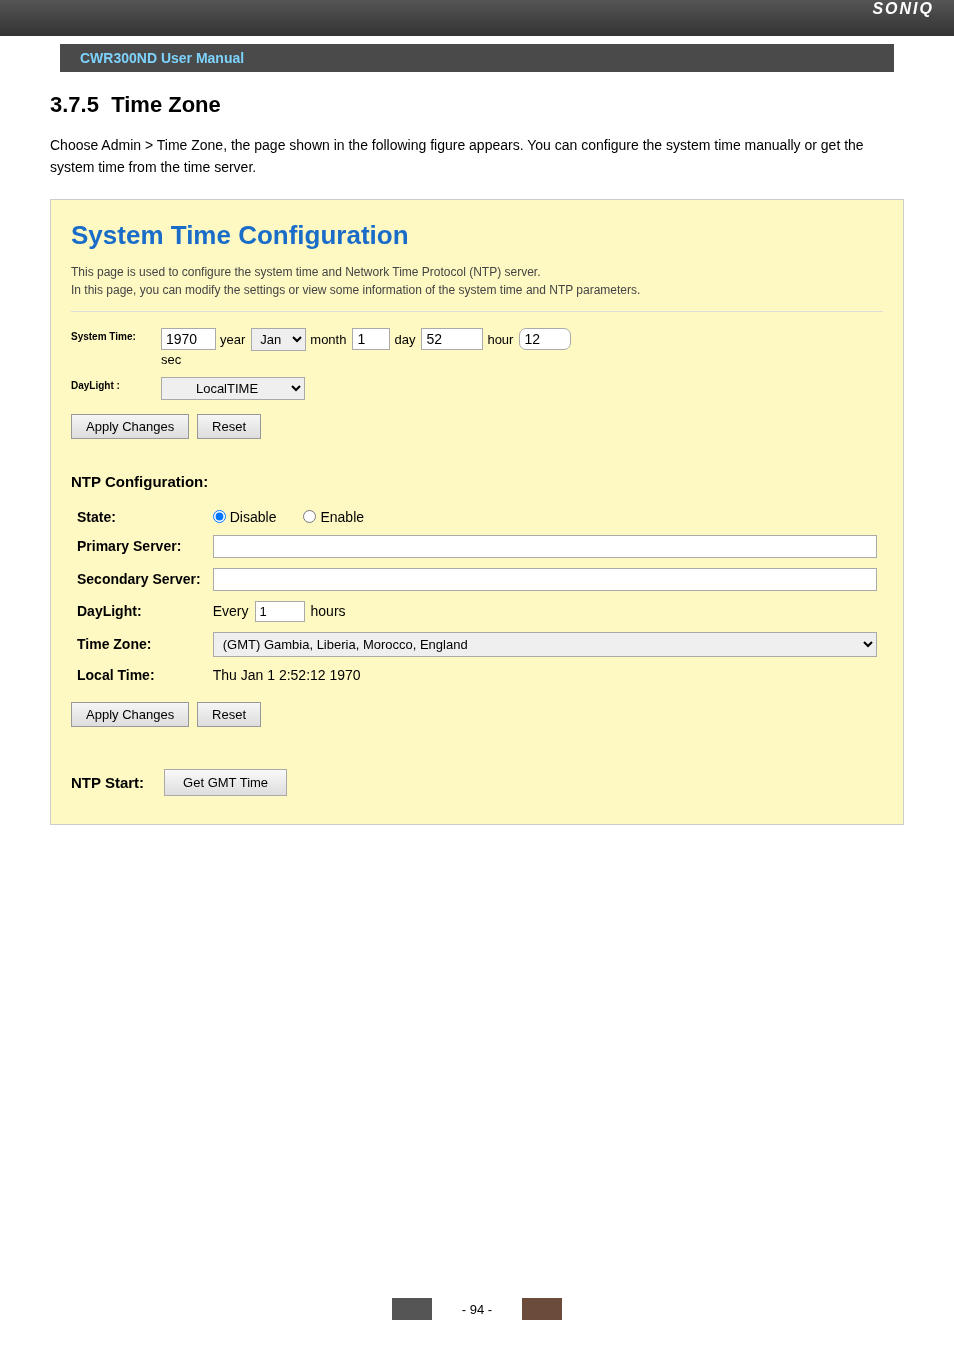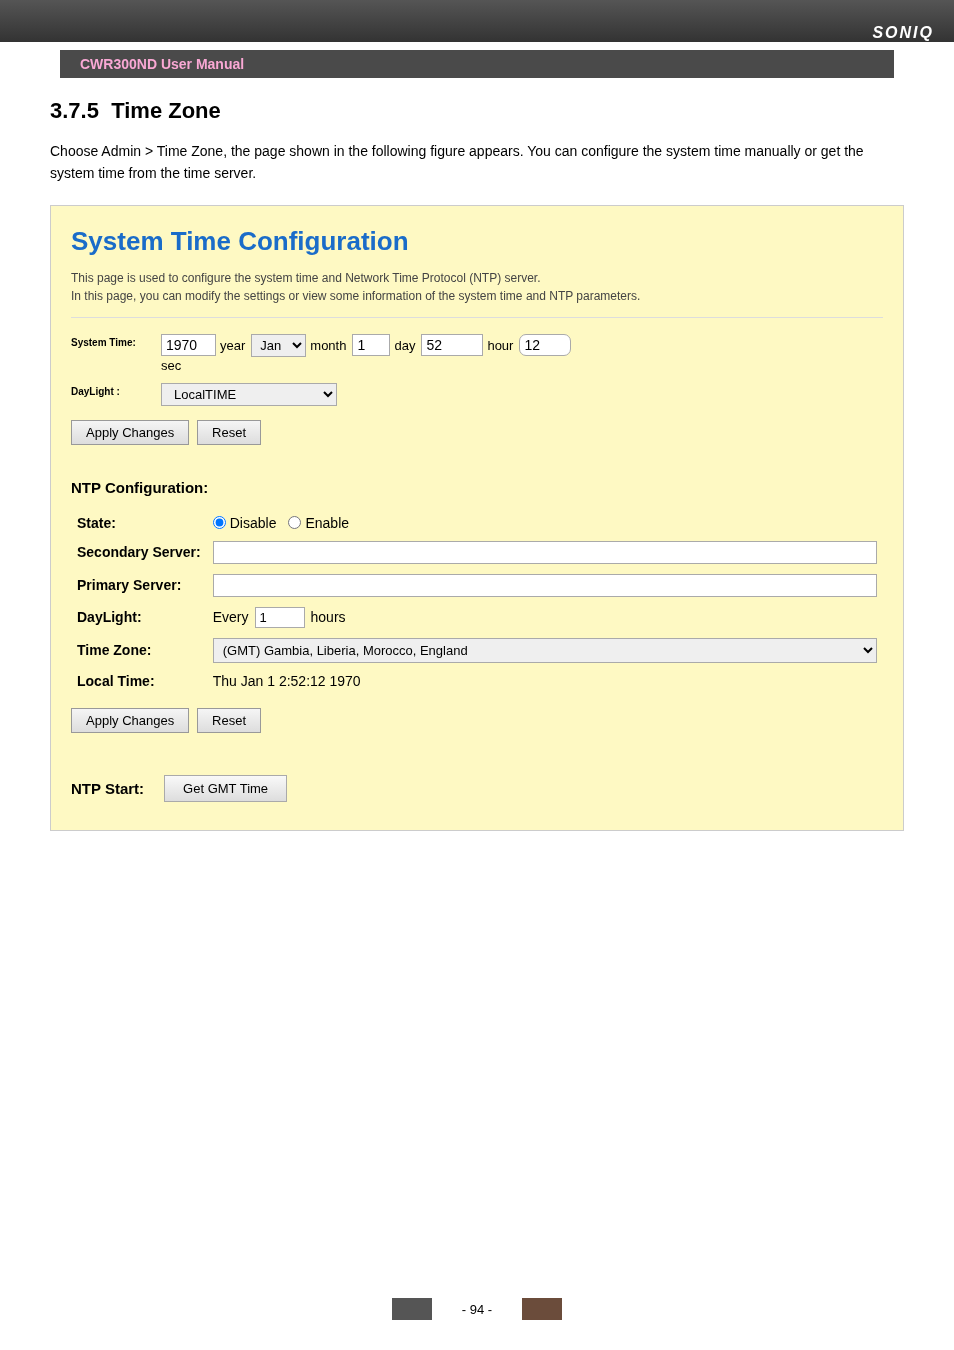--- a/index.html
+++ b/index.html
@@ -9,44 +9,44 @@
       background: #fff;
       color: #000;
       width: 954px;
       min-height: 1350px;
       position: relative;
     }
 
     
     .header-bar {
       background: linear-gradient(to bottom, #555, #333);
-      height: 42px;
-      display: flex;
-      align-items: flex-end;
+      height: 36px;
+      display: flex;
+      align-items: flex-start;
       justify-content: flex-end;
       padding-right: 20px;
       padding-left: 16px;
     }
     .brand-logo {
       color: #fff;
       font-weight: bold;
       font-size: 16px;
       letter-spacing: 2px;
       font-style: italic;
     }
 
     
     .title-bar {
       background: #4a4a4a;
       padding: 6px 20px;
       margin: 0 30px;
       margin-top: 0;
     }
     .title-bar span {
-      color: #f9a8d4;
+      color: #7dd3fc;
       font-size: 14px;
       font-weight: bold;
     }
 
     
     .content {
       padding: 20px 50px 40px 50px;
     }
 
     .section-title {
@@ -125,24 +125,25 @@
       font-size: 13px;
     }
 
     .sec-label {
       font-size: 13px;
       margin-top: 2px;
     }
 
     
     .daylight-select {
-      width: 176px;
+      width: 144px;
       border: 1px solid #aaa;
       padding: 2px 8px;
       font-size: 13px;
+      text-align: center;
     }
 
     
     .btn-apply {
       background: linear-gradient(to bottom, #f5f5f5, #ddd);
       border: 1px solid #999;
       padding: 4px 14px;
       font-size: 13px;
       cursor: pointer;
       margin-right: 4px;
@@ -188,21 +189,21 @@
     .ntp-input-full {
       width: 100%;
       border: 1px solid #aaa;
       padding: 3px 5px;
       font-size: 13px;
     }
 
     .ntp-state-row {
       display: flex;
       align-items: center;
-      gap: 12px;
+      gap: 27px;
     }
 
     .radio-label {
       display: flex;
       align-items: center;
       gap: 4px;
       font-size: 14px;
     }
 
     .interval-row {
@@ -377,30 +378,30 @@
             <label class="radio-label">
               <input type="radio" name="ntp-state" style="">
               <span>Enable</span>
             </label>
           </div>
         </td>
       </tr>
 
       <tr>
         <td class="ntp-label">
-          <strong>Secondary Server:</strong>
+          <strong>Primary Server:</strong>
         </td>
         <td>
           <input type="text" class="ntp-input-full" value="" style="">
         </td>
       </tr>
 
       <tr>
         <td class="ntp-label">
-          <strong>Primary Server:</strong>
+          <strong>Secondary Server:</strong>
         </td>
         <td>
           <input type="text" class="ntp-input-full" value="" style="">
         </td>
       </tr>
 
       <tr>
         <td class="ntp-label">
           <strong>DayLight:</strong>
         </td>

